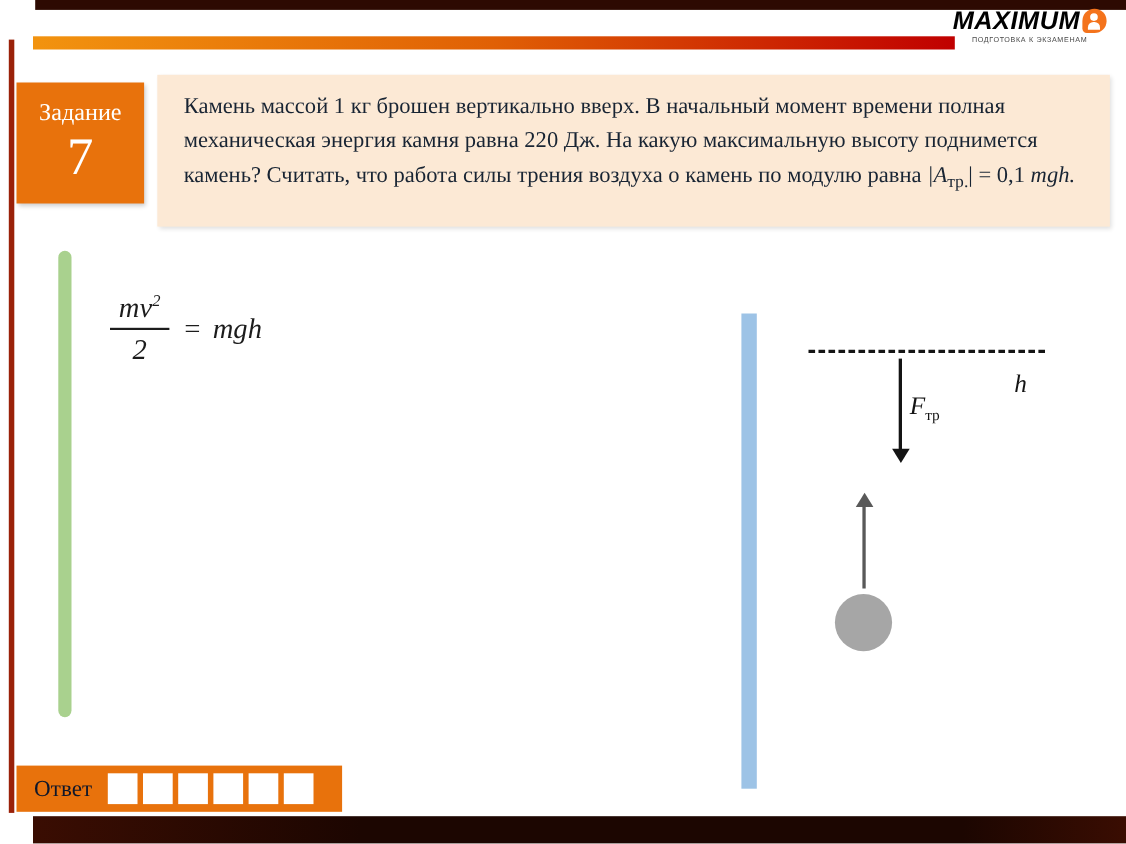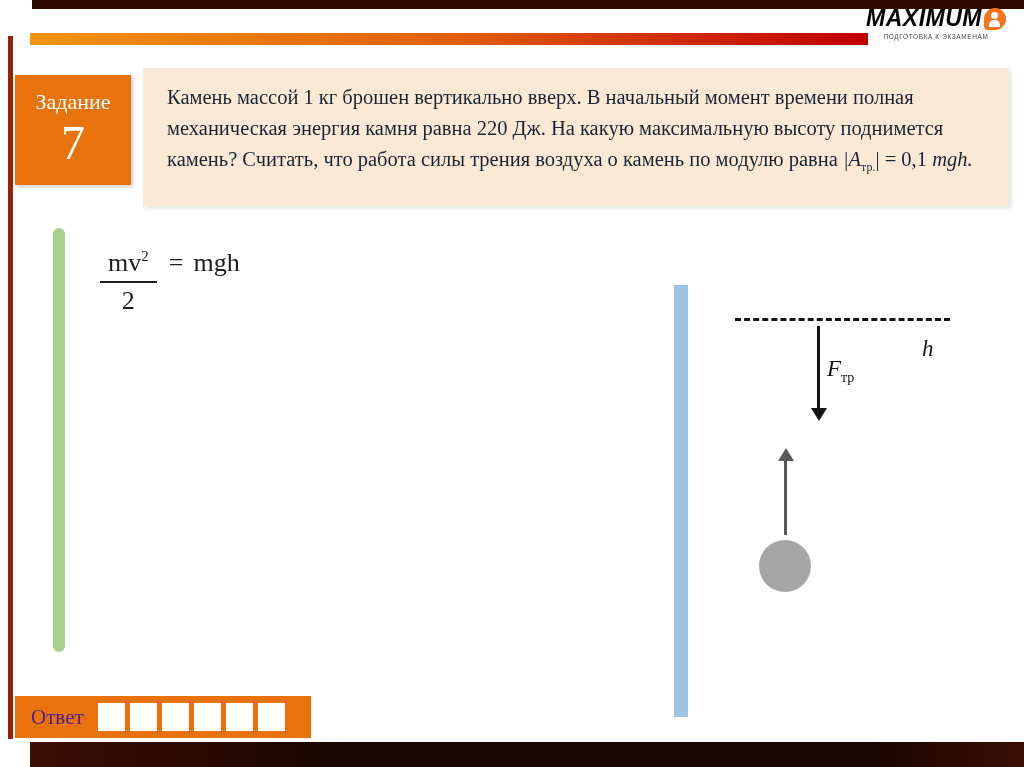--- a/index.html
+++ b/index.html
@@ -36,36 +36,36 @@
               background:#e8720c; color:#fff; text-align:center;
               box-shadow:2px 2px 4px rgba(0,0,0,0.2); }
   .task-box .lbl { font-size:22px; margin-top:14px; }
   .task-box .num { font-size:48px; line-height:1.15; }
 
   
   .task-panel { position:absolute; left:143px; top:68px; width:866px; height:138px;
                 background:#fce9d5; color:#182433; padding:14px 22px 10px 24px;
                 font-size:20.5px; line-height:1.5; box-shadow:2px 2px 4px rgba(0,0,0,0.12); }
   .it { font-style:italic; }
-  .task-panel sub { font-size:12px; }
+  .task-panel sub { font-size:16px; }
 
   
   .topic-badge { position:absolute; left:627px; top:213px; width:380px; height:29px;
                  background:#e8720c; color:#fff; font-size:19px;
                  display:flex; align-items:center; justify-content:center; }
 
   
   .green-bar { position:absolute; left:53px; top:228px; width:12px; height:424px;
                background:#a9d18e; border-radius:6px; }
   .blue-bar  { position:absolute; left:674px; top:285px; width:14px; height:432px;
                background:#9dc3e6; }
 
   
-  .formula { position:absolute; left:100px; top:248px; display:flex; 
-             font-size:26px; color:#1c1c1c; }
+  .formula { position:absolute; left:100px; top:265px; display:flex; align-items:center;
+             font-style:italic; font-size:26px; color:#1c1c1c; }
   .frac { display:inline-flex; flex-direction:column; align-items:center; margin-right:12px; }
   .frac .num { padding:0 8px 3px; border-bottom:2px solid #1c1c1c; }
   .frac .den { padding-top:3px; }
   .formula sup { font-size:15px; }
   .formula .eq { margin-right:10px; }
 
   
   .dash-line { position:absolute; left:735px; top:318px; width:215px; height:0;
                border-top:3.5px dashed #141414; }
   .h-label { position:absolute; left:922px; top:336px; font-size:23px; font-style:italic; color:#141414; }
@@ -78,21 +78,21 @@
   .up-arrow-line { position:absolute; left:784px; top:459px; width:3px; height:76px; background:#595959; }
   .up-arrow-head { position:absolute; left:777.5px; top:448px; width:0; height:0;
                    border-left:8px solid transparent; border-right:8px solid transparent;
                    border-bottom:13px solid #595959; }
   .stone { position:absolute; left:759px; top:540px; width:52px; height:52px;
            border-radius:50%; background:#a6a6a6; }
 
   
   .answer-bar { position:absolute; left:15px; top:696px; width:296px; height:42px;
                 background:#e8720c; display:flex; align-items:center; padding-left:16px; }
-  .answer-bar .lbl { color:#4c1d95; font-size:21px; margin-right:14px; }
+  .answer-bar .lbl { color:#0f172a; font-size:21px; margin-right:14px; }
   .answer-cells { display:flex; gap:5px; }
   .answer-cell { width:27px; height:28px; background:#ffffff; }
 </style>
 </head>
 <body>
 
 <div class="slide">
 
   <div class="top-bar"></div>
   <div class="grad-bar"></div>

